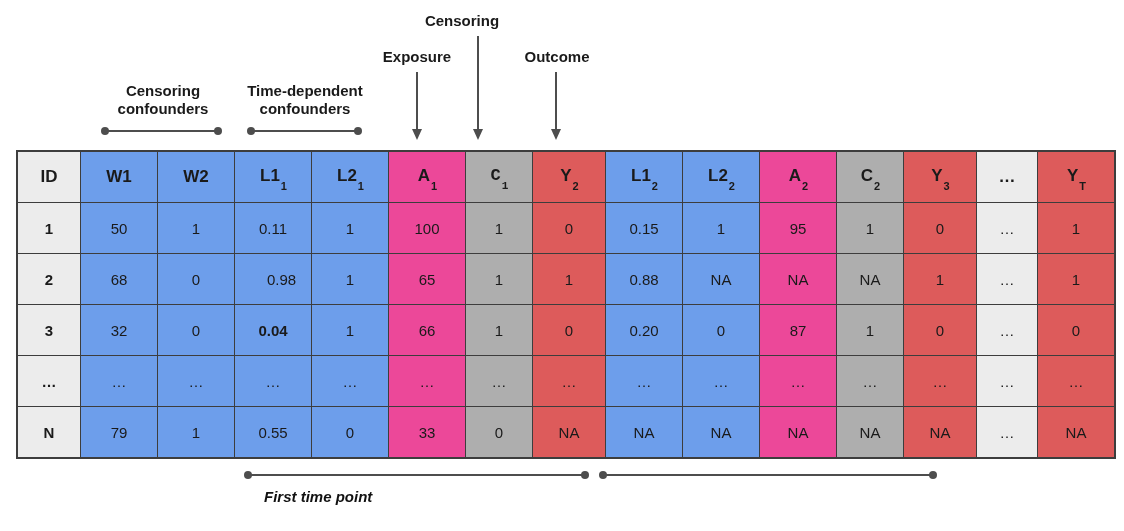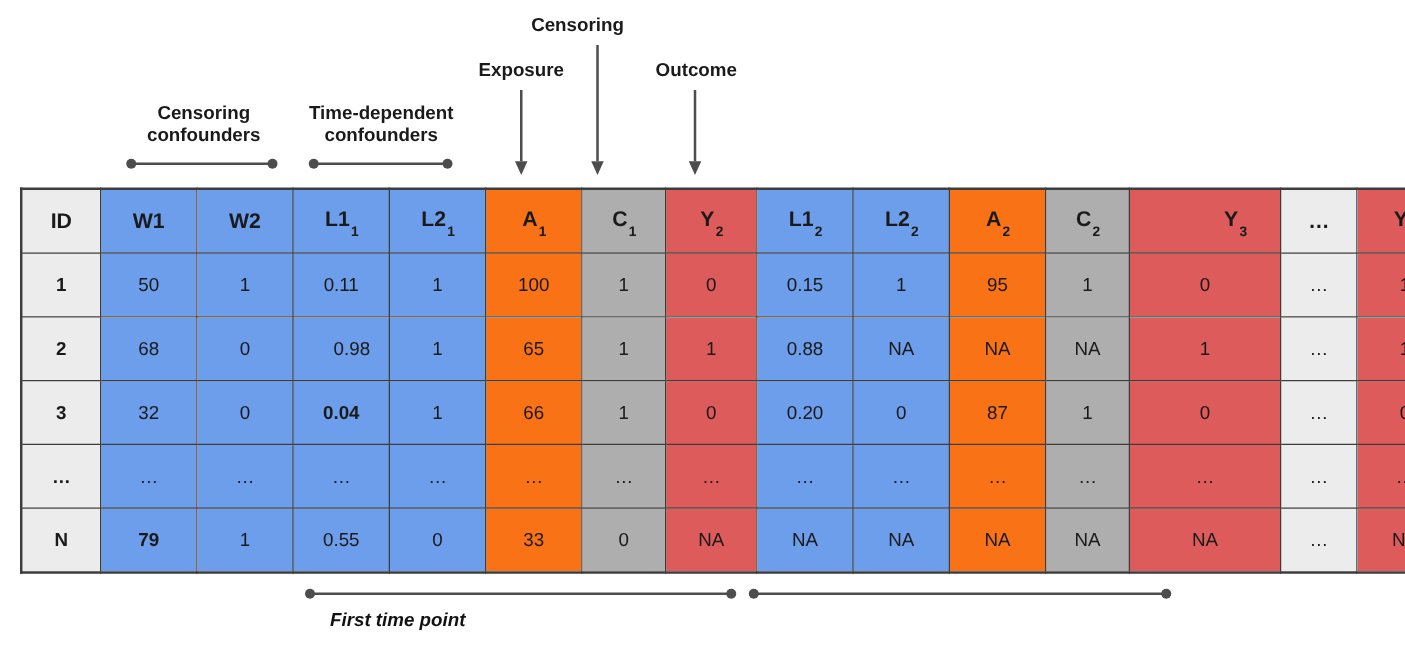--- a/index.html
+++ b/index.html
@@ -111,21 +111,21 @@
     font-size: 17px;
   }
   table.datatable tbody td.c-id {
     font-weight: bold;
     font-size: 15px;
   }
 
   
   .c-id    { background: #ececec; }
   .c-blue  { background: #6d9eeb; margin-top: 20px; }
-  .c-yellow{ background: #f97316; }
+  .c-yellow{ background: #ec4899; }
   .c-gray  { background: #aeaeae; }
   .c-red   { background: #dd5b5b; }
   .c-ell   { background: #ececec; }
 
   
   .sub {
     font-size: 11px;
     vertical-align: sub;
     font-weight: bold;
     position: relative;
@@ -192,27 +192,27 @@
   <div id="table-wrap">
     <table class="datatable">
       <thead>
         <tr id="header-row">
             <th class="c-id" style="width: 62px;"><span>ID</span></th>
             <th class="c-blue" style="width: 76px;"><span>W1</span></th>
             <th class="c-blue" style="width: 76px;"><span>W2</span></th>
             <th class="c-blue" style="width: 76px;"><span>L1</span><span class="sub">1</span></th>
             <th class="c-blue" style="width: 76px;"><span>L2</span><span class="sub">1</span></th>
             <th class="c-yellow" style="width: 76px;"><span>A</span><span class="sub">1</span></th>
-            <th class="c-gray" style="width: 66px;"><span>C</span><span class="sub">1</span></th>
+            <th class="c-gray" style="width: 66px; font-family: Liberation Mono, monospace;"><span>C</span><span class="sub">1</span></th>
             <th class="c-red" style="width: 72px;"><span>Y</span><span class="sub">2</span></th>
             <th class="c-blue" style="width: 76px;"><span>L1</span><span class="sub">2</span></th>
             <th class="c-blue" style="width: 76px;"><span>L2</span><span class="sub">2</span></th>
             <th class="c-yellow" style="width: 76px; margin-top: 35px;"><span>A</span><span class="sub">2</span></th>
             <th class="c-gray" style="width: 66px;"><span>C</span><span class="sub">2</span></th>
-            <th class="c-red" style="width: 72px; padding-left: 48px;"><span>Y</span><span class="sub">3</span></th>
+            <th class="c-red" style="width: 72px;"><span>Y</span><span class="sub">3</span></th>
             <th class="c-ell" style="width: 60px;"><span>…</span></th>
             <th class="c-red" style="width: 76px;"><span>Y</span><span class="sub">T</span></th>
           </tr>
       </thead>
       <tbody id="table-body">
           <tr>
             <td class="c-id" style="width: 62px;">1</td>
             <td class="c-blue" style="width: 76px;">50</td>
             <td class="c-blue" style="width: 76px;">1</td>
             <td class="c-blue" style="width: 76px;">0.11</td>
@@ -274,21 +274,21 @@
             <td class="c-blue" style="width: 76px;">…</td>
             <td class="c-blue" style="width: 76px;">…</td>
             <td class="c-yellow" style="width: 76px;">…</td>
             <td class="c-gray" style="width: 66px;">…</td>
             <td class="c-red" style="width: 72px;">…</td>
             <td class="c-ell" style="width: 60px;">…</td>
             <td class="c-red" style="width: 76px;">…</td>
           </tr>
           <tr>
             <td class="c-id" style="width: 62px;">N</td>
-            <td class="c-blue" style="width: 76px; font-weight: bold;">79</td>
+            <td class="c-blue" style="width: 76px;">79</td>
             <td class="c-blue" style="width: 76px;">1</td>
             <td class="c-blue" style="width: 76px;">0.55</td>
             <td class="c-blue" style="width: 76px;">0</td>
             <td class="c-yellow" style="width: 76px;">33</td>
             <td class="c-gray" style="width: 66px;">0</td>
             <td class="c-red" style="width: 72px;">NA</td>
             <td class="c-blue" style="width: 76px;">NA</td>
             <td class="c-blue" style="width: 76px;">NA</td>
             <td class="c-yellow" style="width: 76px;">NA</td>
             <td class="c-gray" style="width: 66px;">NA</td>

